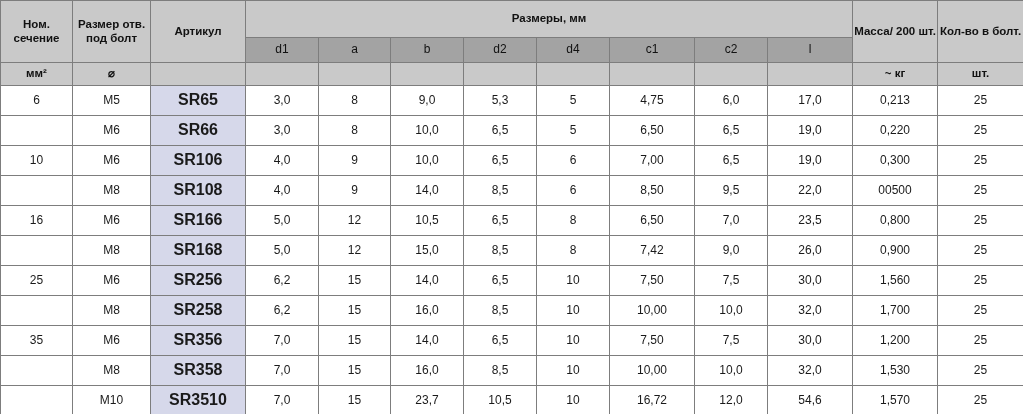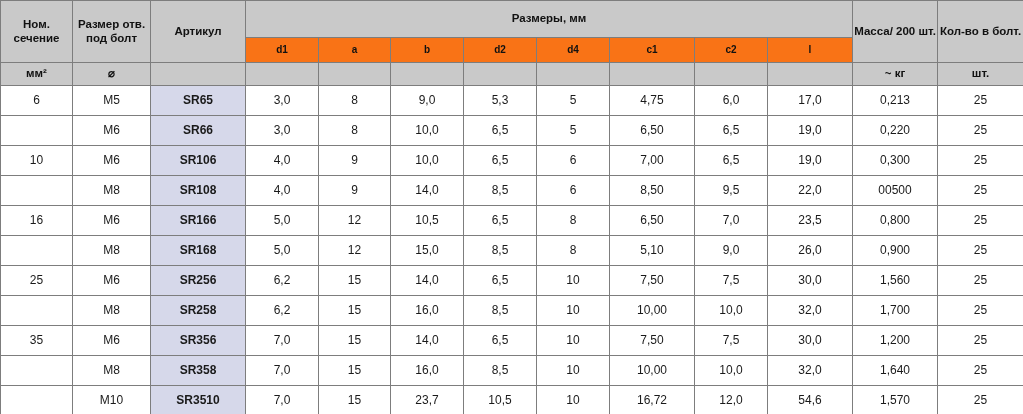--- a/index.html
+++ b/index.html
@@ -28,41 +28,41 @@
     line-height: 1.15;
   }
   
   .hdr {
     background: #c9c9c9;
     font-weight: bold;
     font-size: 11.5px;
     color: #111;
   }
   .hdr-sub {
-    background: #f97316;
-    font-weight: bold;
-    font-size: 10px;
+    background: #a3a3a3;
+    font-weight: normal;
+    font-size: 12px;
     height: 24px;
   }
   .h-top {
     height: 36px;
   }
   .h-unit {
     height: 22px;
   }
   
   tbody td {
     height: 29px;
     font-size: 12px;
     background: #ffffff;
   }
   td.art {
     background: #d6d8ea;
     font-weight: bold;
-    font-size: 12px;
+    font-size: 16px;
   }
   td.sect {
     background: #ffffff;
   }
   
   tr.group-start > td {
     border-top: 1.6px solid #4a4a4a;
   }
   .hdr-row-bottom td {
     border-bottom: 1.6px solid #4a4a4a;
@@ -200,21 +200,21 @@
       </tr>
       <tr>
         <td class="sect"></td>
         <td>M8</td>
         <td class="art">SR168</td>
         <td>5,0</td>
         <td>12</td>
         <td>15,0</td>
         <td>8,5</td>
         <td>8</td>
-        <td>5,10</td>
+        <td>7,42</td>
         <td>9,0</td>
         <td>26,0</td>
         <td>0,900</td>
         <td>25</td>
       </tr>
       <tr class="group-start">
         <td class="sect">25</td>
         <td>M6</td>
         <td class="art">SR256</td>
         <td>6,2</td>
@@ -263,21 +263,21 @@
         <td>M8</td>
         <td class="art">SR358</td>
         <td>7,0</td>
         <td>15</td>
         <td>16,0</td>
         <td>8,5</td>
         <td>10</td>
         <td>10,00</td>
         <td>10,0</td>
         <td>32,0</td>
-        <td>1,640</td>
+        <td>1,530</td>
         <td>25</td>
       </tr>
       <tr>
         <td class="sect"></td>
         <td>M10</td>
         <td class="art">SR3510</td>
         <td>7,0</td>
         <td>15</td>
         <td>23,7</td>
         <td>10,5</td>

